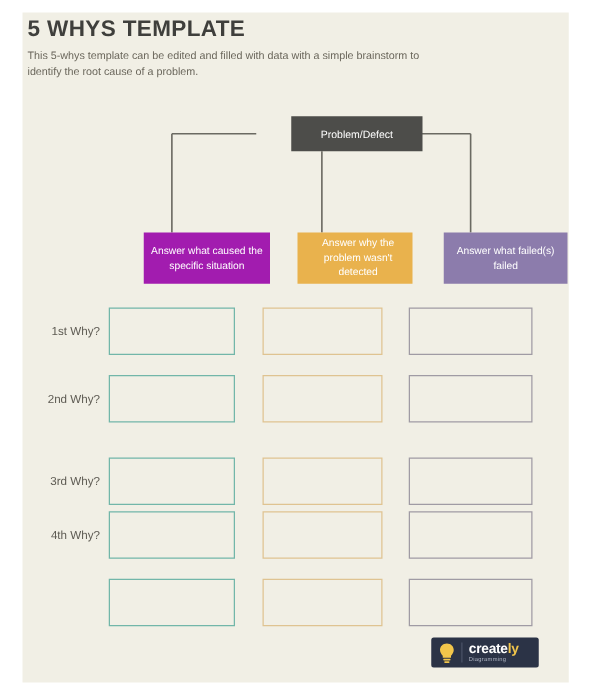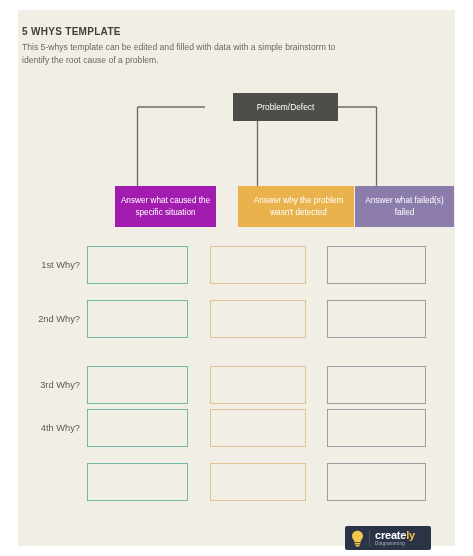--- a/index.html
+++ b/index.html
@@ -15,22 +15,22 @@
   .card{
     position:absolute;
     left:18px;top:10px;
     width:437px;height:536px;
     background:#f1efe5;
   }
 
   
   .hdr{position:absolute;left:22px;top:14px;width:330px;}
   .hdr-title{
-    font-size:10px;font-weight:bold;color:#3f3f3c;
-    letter-spacing:.3px;margin:12px 0 4px 0;line-height:1.1;
+    font-size:18px;font-weight:bold;color:#3f3f3c;
+    letter-spacing:.3px;margin:0 0 4px 0;line-height:1.1;
   }
   .hdr-sub{
     font-size:8.6px;color:#6b675c;
     line-height:1.55;margin:0;
   }
 
   
   .diagram{position:absolute;left:0;top:0;width:437px;height:536px;}
   .conn-svg{position:absolute;left:0;top:0;width:437px;height:536px;pointer-events:none;}
 
@@ -43,21 +43,21 @@
     padding:3px 5px;
     box-sizing:border-box;
     margin-left:28px;
   }
   .node-root{
     left:205px;top:93px;width:105px;height:28px;
     background:#4d4d4a;
     font-size:8.4px;
   }
   .node-c1{left:87px;top:186px;width:101px;height:41px;background:#a21caf;}
-  .node-c2{left:210px;top:186px;width:116px;height:41px;background:#e9b24d;padding-left:10px;}
+  .node-c2{left:210px;top:186px;width:92px;height:41px;background:#e9b24d;padding-left:10px;}
   .node-c3{left:327px;top:186px;width:99px;height:41px;background:#8c7cac;}
 
   
   .rows{position:absolute;left:0;top:0;width:437px;height:536px;}
   .row{position:absolute;left:0;width:437px;height:38px;}
   .row-label{
     position:absolute;left:8px;top:0;width:72px;height:38px;
     display:flex;align-items:center;justify-content:flex-end;
     font-size:9.3px;color:#5d5a52;
   }
@@ -70,21 +70,21 @@
   .cell-1{left:87px;width:101px;border-color:#72b6a9;}
   .cell-2{left:210px;width:96px;border-color:#dfc391;}
   .cell-3{left:327px;width:99px;border-color:#a09ba4;}
 
   
   .logo{
     position:absolute;left:345px;top:510px;
     width:86px;height:24px;
     background:#2b3346;
     border-radius:2px;
-    display:flex;align-items:center;margin-top:16px;
+    display:flex;align-items:center;
   }
   .logo-bulb{
     width:24px;height:24px;
     display:flex;align-items:center;justify-content:center;
     flex:0 0 auto;
   }
   .logo-div{width:1px;height:16px;background:#4a5266;flex:0 0 auto;}
   .logo-txt{
     flex:1 1 auto;padding-left:5px;line-height:1;
   }

